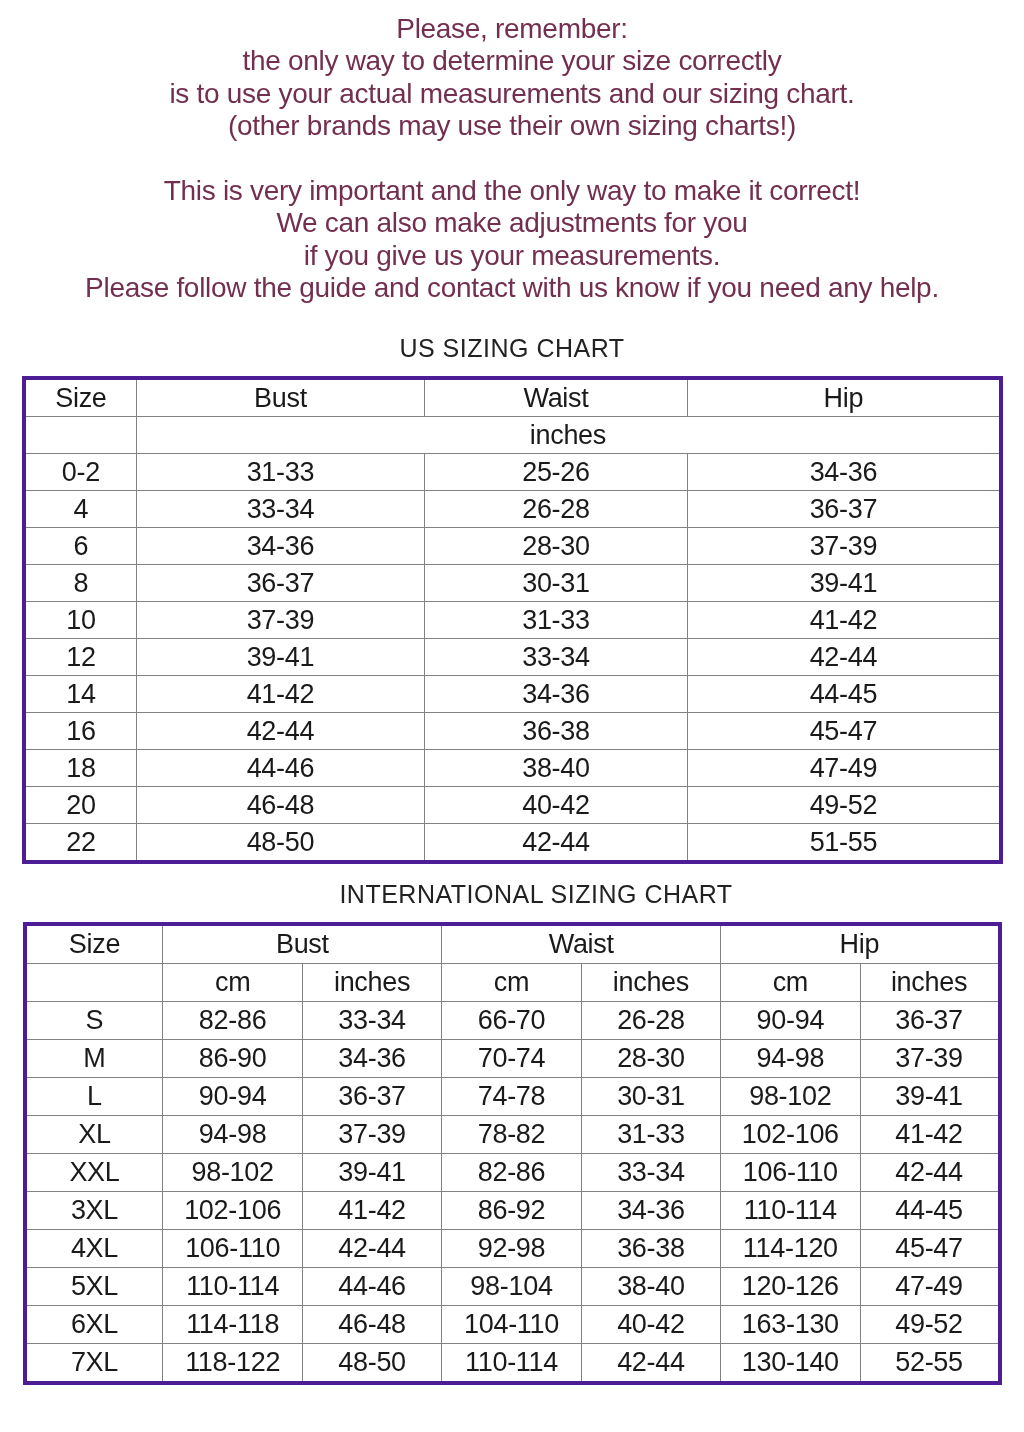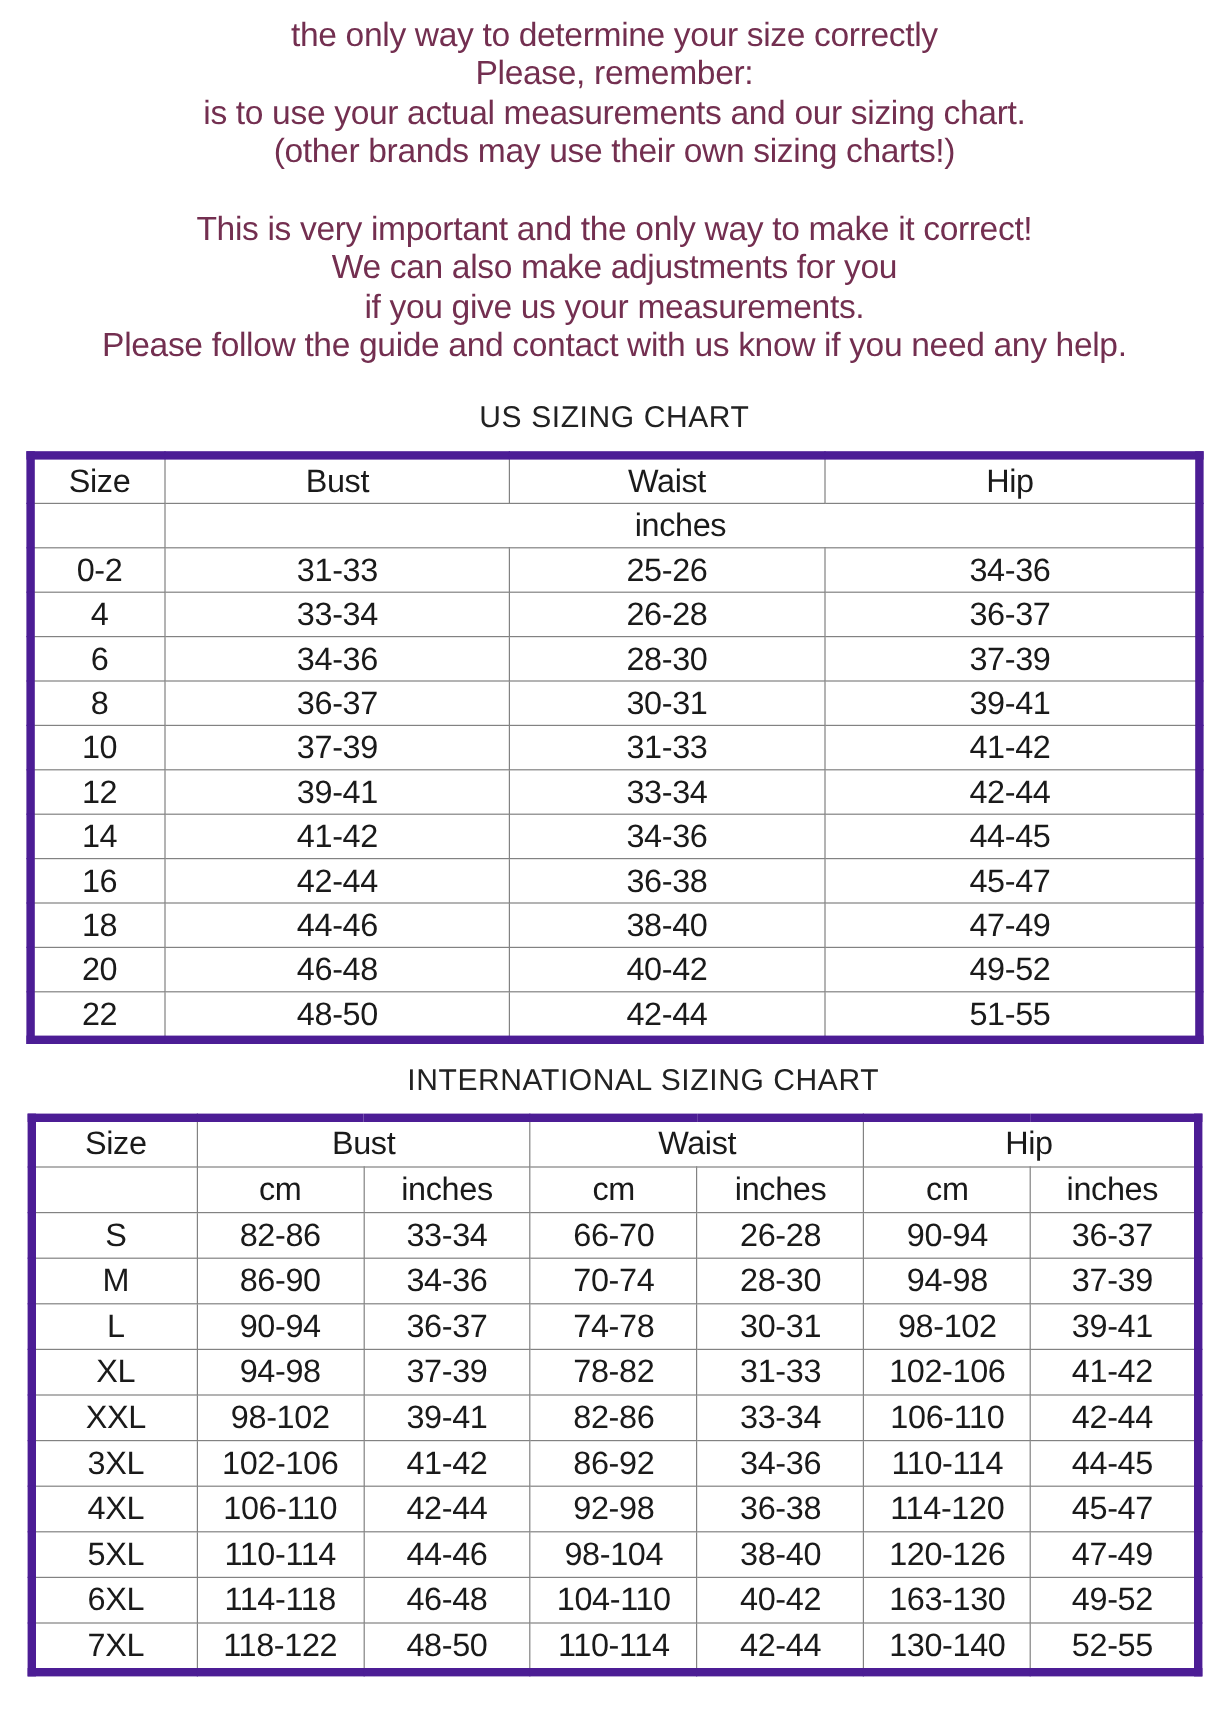--- a/index.html
+++ b/index.html
@@ -38,21 +38,21 @@
     letter-spacing: 0.5px;
     margin: 13px;
   }
   .us-title   { margin-top: 30px; }
   .intl-title { margin-top: 16px; padding-left: 48px; }
 
   table {
     border-collapse: collapse;
     table-layout: fixed;
     margin: 6px auto 0 auto;
-    border: 7px solid #4c1d95;
+    border: 4px solid #4c1d95;
   }
   .us-table   { width: 981px; }
   .intl-table { width: 979px; margin-top: 4px; }
 
   th, td {
     border: 1.5px solid #828282;
     text-align: center;
     vertical-align: middle;
     font-weight: normal;
     font-size: 27px;
@@ -64,22 +64,22 @@
     white-space: nowrap;
   }
   .intl-table th, .intl-table td { height: 37px; }
 </style>
 </head>
 <body>
 
 <div class="page">
 
   <div class="intro">
+    <p>Please, remember:</p>
     <p>the only way to determine your size correctly</p>
-    <p>Please, remember:</p>
     <p>is to use your actual measurements and our sizing chart.</p>
     <p>(other brands may use their own sizing charts!)</p>
     <div class="block-gap"></div>
     <p>This is very important and the only way to make it correct!</p>
     <p>We can also make adjustments for you</p>
     <p>if you give us your measurements.</p>
     <p>Please follow the guide and contact with us know if you need any help.</p>
   </div>
 
   <h2 class="chart-title us-title">US SIZING CHART</h2>

